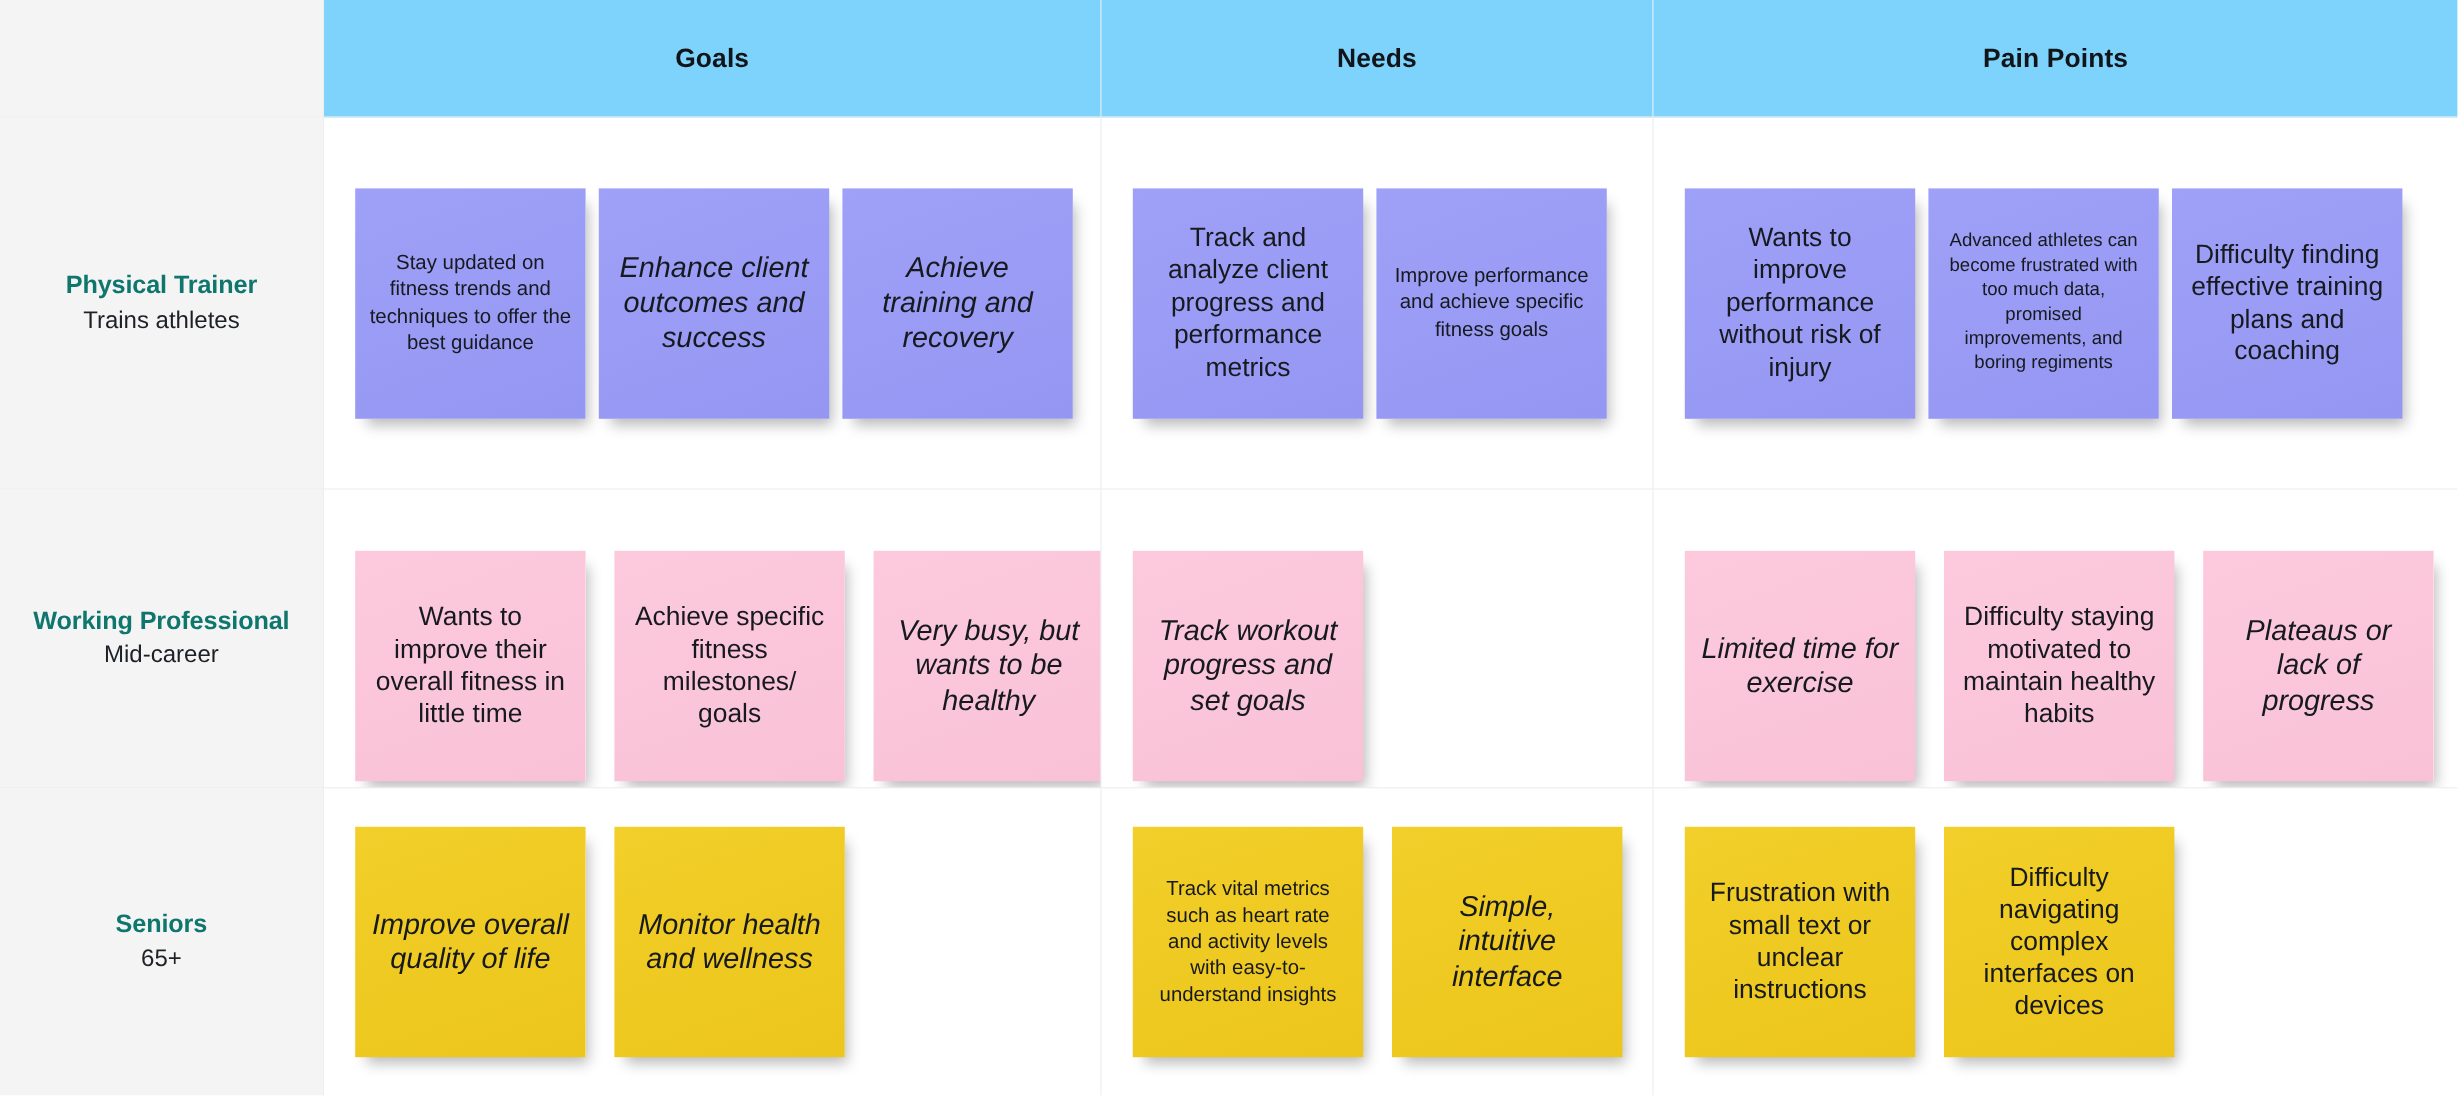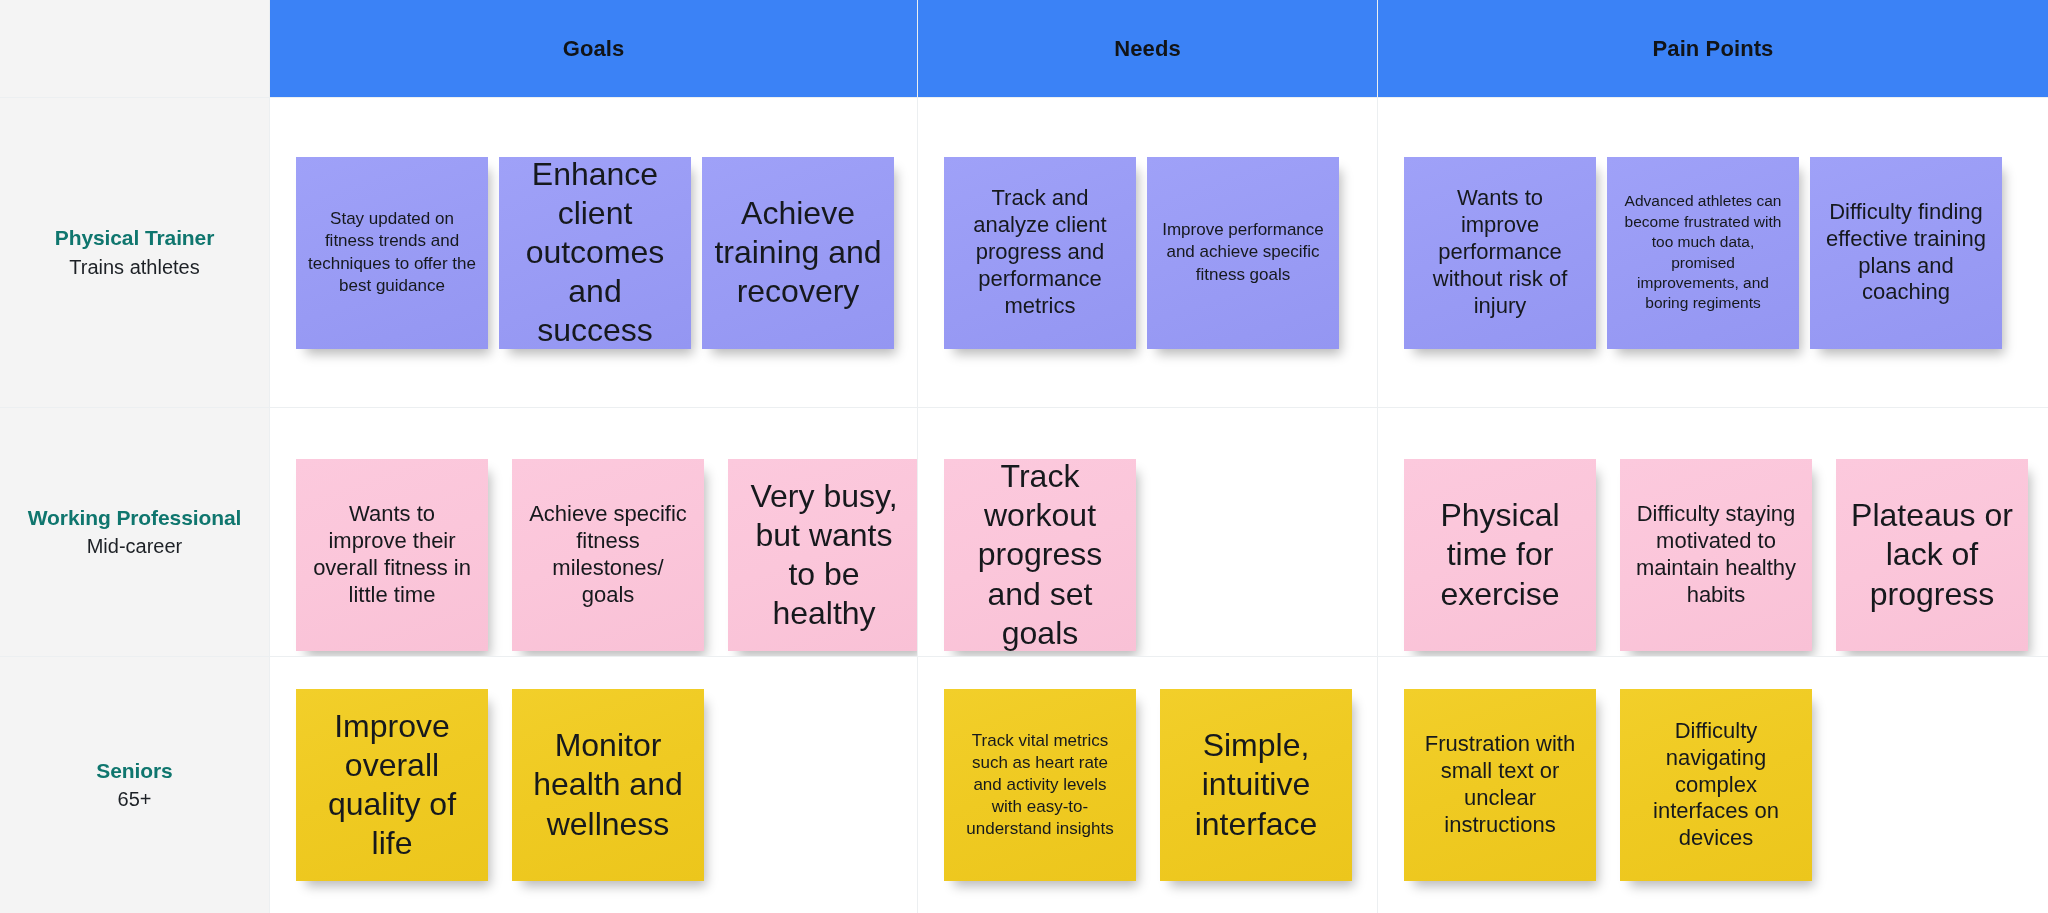--- a/index.html
+++ b/index.html
@@ -53,21 +53,21 @@
     font-weight: normal;
     color: #1d2126;
     line-height: 1.3;
     margin-top: 2px;
   }
 
   .corner-cell { background: #f4f4f4; }
 
   
   .header-cell {
-    background: #3b82f6;
+    background: #7dd3fc;
     display: flex;
     align-items: center;
     justify-content: center;
   }
   .header-label {
     font-size: 22px;
     font-weight: bold;
     color: #111418;
     letter-spacing: 0.1px;
   }
@@ -99,21 +99,21 @@
   }
   .note span { display: block; width: 100%; }
 
   
   .note.empty {
     background: transparent;
     box-shadow: none;
   }
 
   
-  .note.sz-lg span { font-size: 32px; }
+  .note.sz-lg span { font-size: 24px; font-style: italic; }
   .note.sz-md span { font-size: 22px; }
   .note.sz-sm span { font-size: 17px; line-height: 1.3; }
   .note.sz-xs span { font-size: 15.5px; line-height: 1.32; }
 
   
   .note.c-periwinkle {
     background: linear-gradient(160deg, #9fa1f8 0%, #9a9cf5 45%, #9496f2 100%);
   }
   .note.c-pink {
     background: linear-gradient(160deg, #fcc9dd 0%, #fbc6da 48%, #f9c1d6 100%);
@@ -219,21 +219,21 @@
         </div>
       <div class="note empty">
           <span></span>
         </div>
     </div>
   </div>
 
   <div class="cell last-col row-2">
     <div class="notes">
       <div class="note c-pink sz-lg">
-          <span>Physical time for exercise</span>
+          <span>Limited time for exercise</span>
         </div>
       <div class="note c-pink sz-md">
           <span>Difficulty staying motivated to maintain healthy habits</span>
         </div>
       <div class="note c-pink sz-lg">
           <span>Plateaus or lack of progress</span>
         </div>
     </div>
   </div>
 

